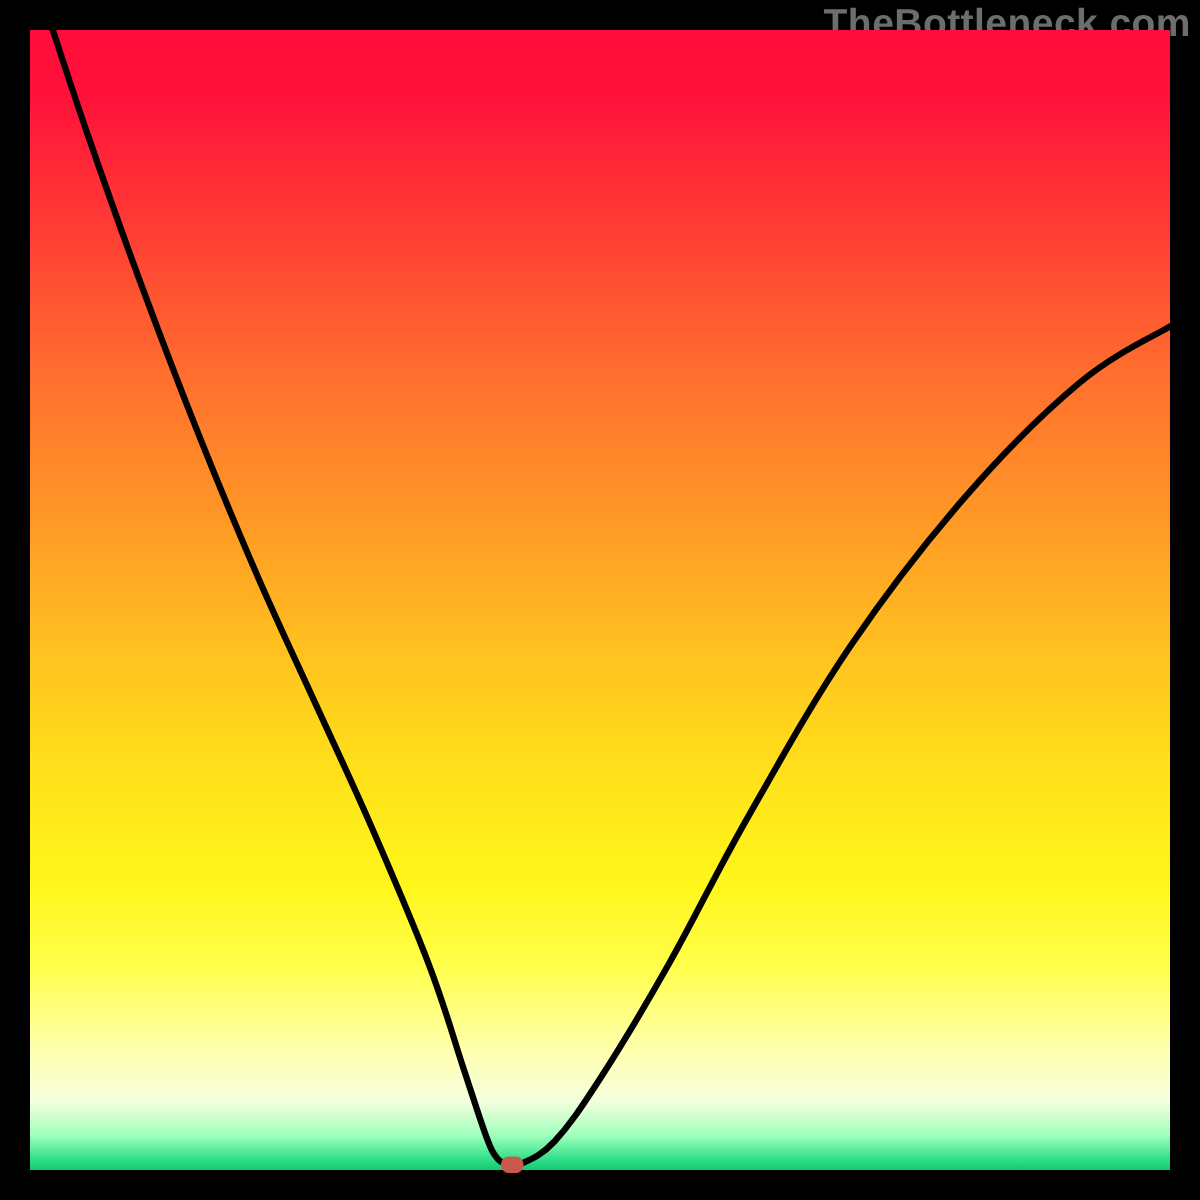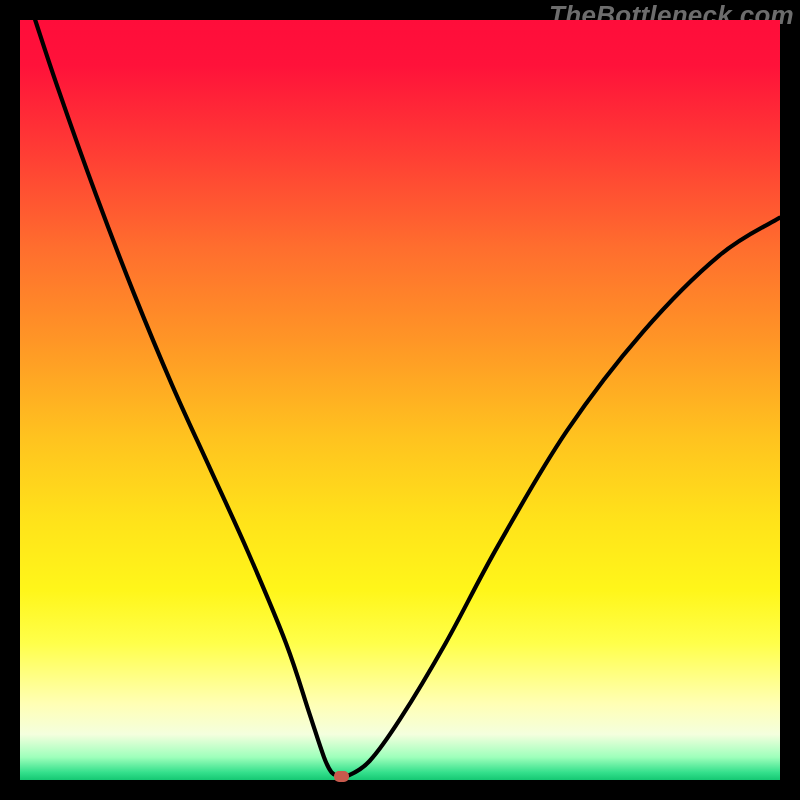--- a/index.html
+++ b/index.html
@@ -2,21 +2,20 @@
 <html><head>
 <meta charset="utf-8">
 <style>
   * { margin: 0; padding: 0; box-sizing: border-box; }
   html, body { width: 800px; height: 800px; overflow: hidden; background: #000; }
   .frame {
     position: relative;
     width: 800px;
     height: 800px;
     background: #000;
-    font-style: italic;
   }
   .plot {
     position: absolute;
     left: 20px;
     top: 20px;
     width: 760px;
     height: 760px;
     background: linear-gradient(to bottom,
       #ff0d3a 0%,
       #ff123a 6%,

